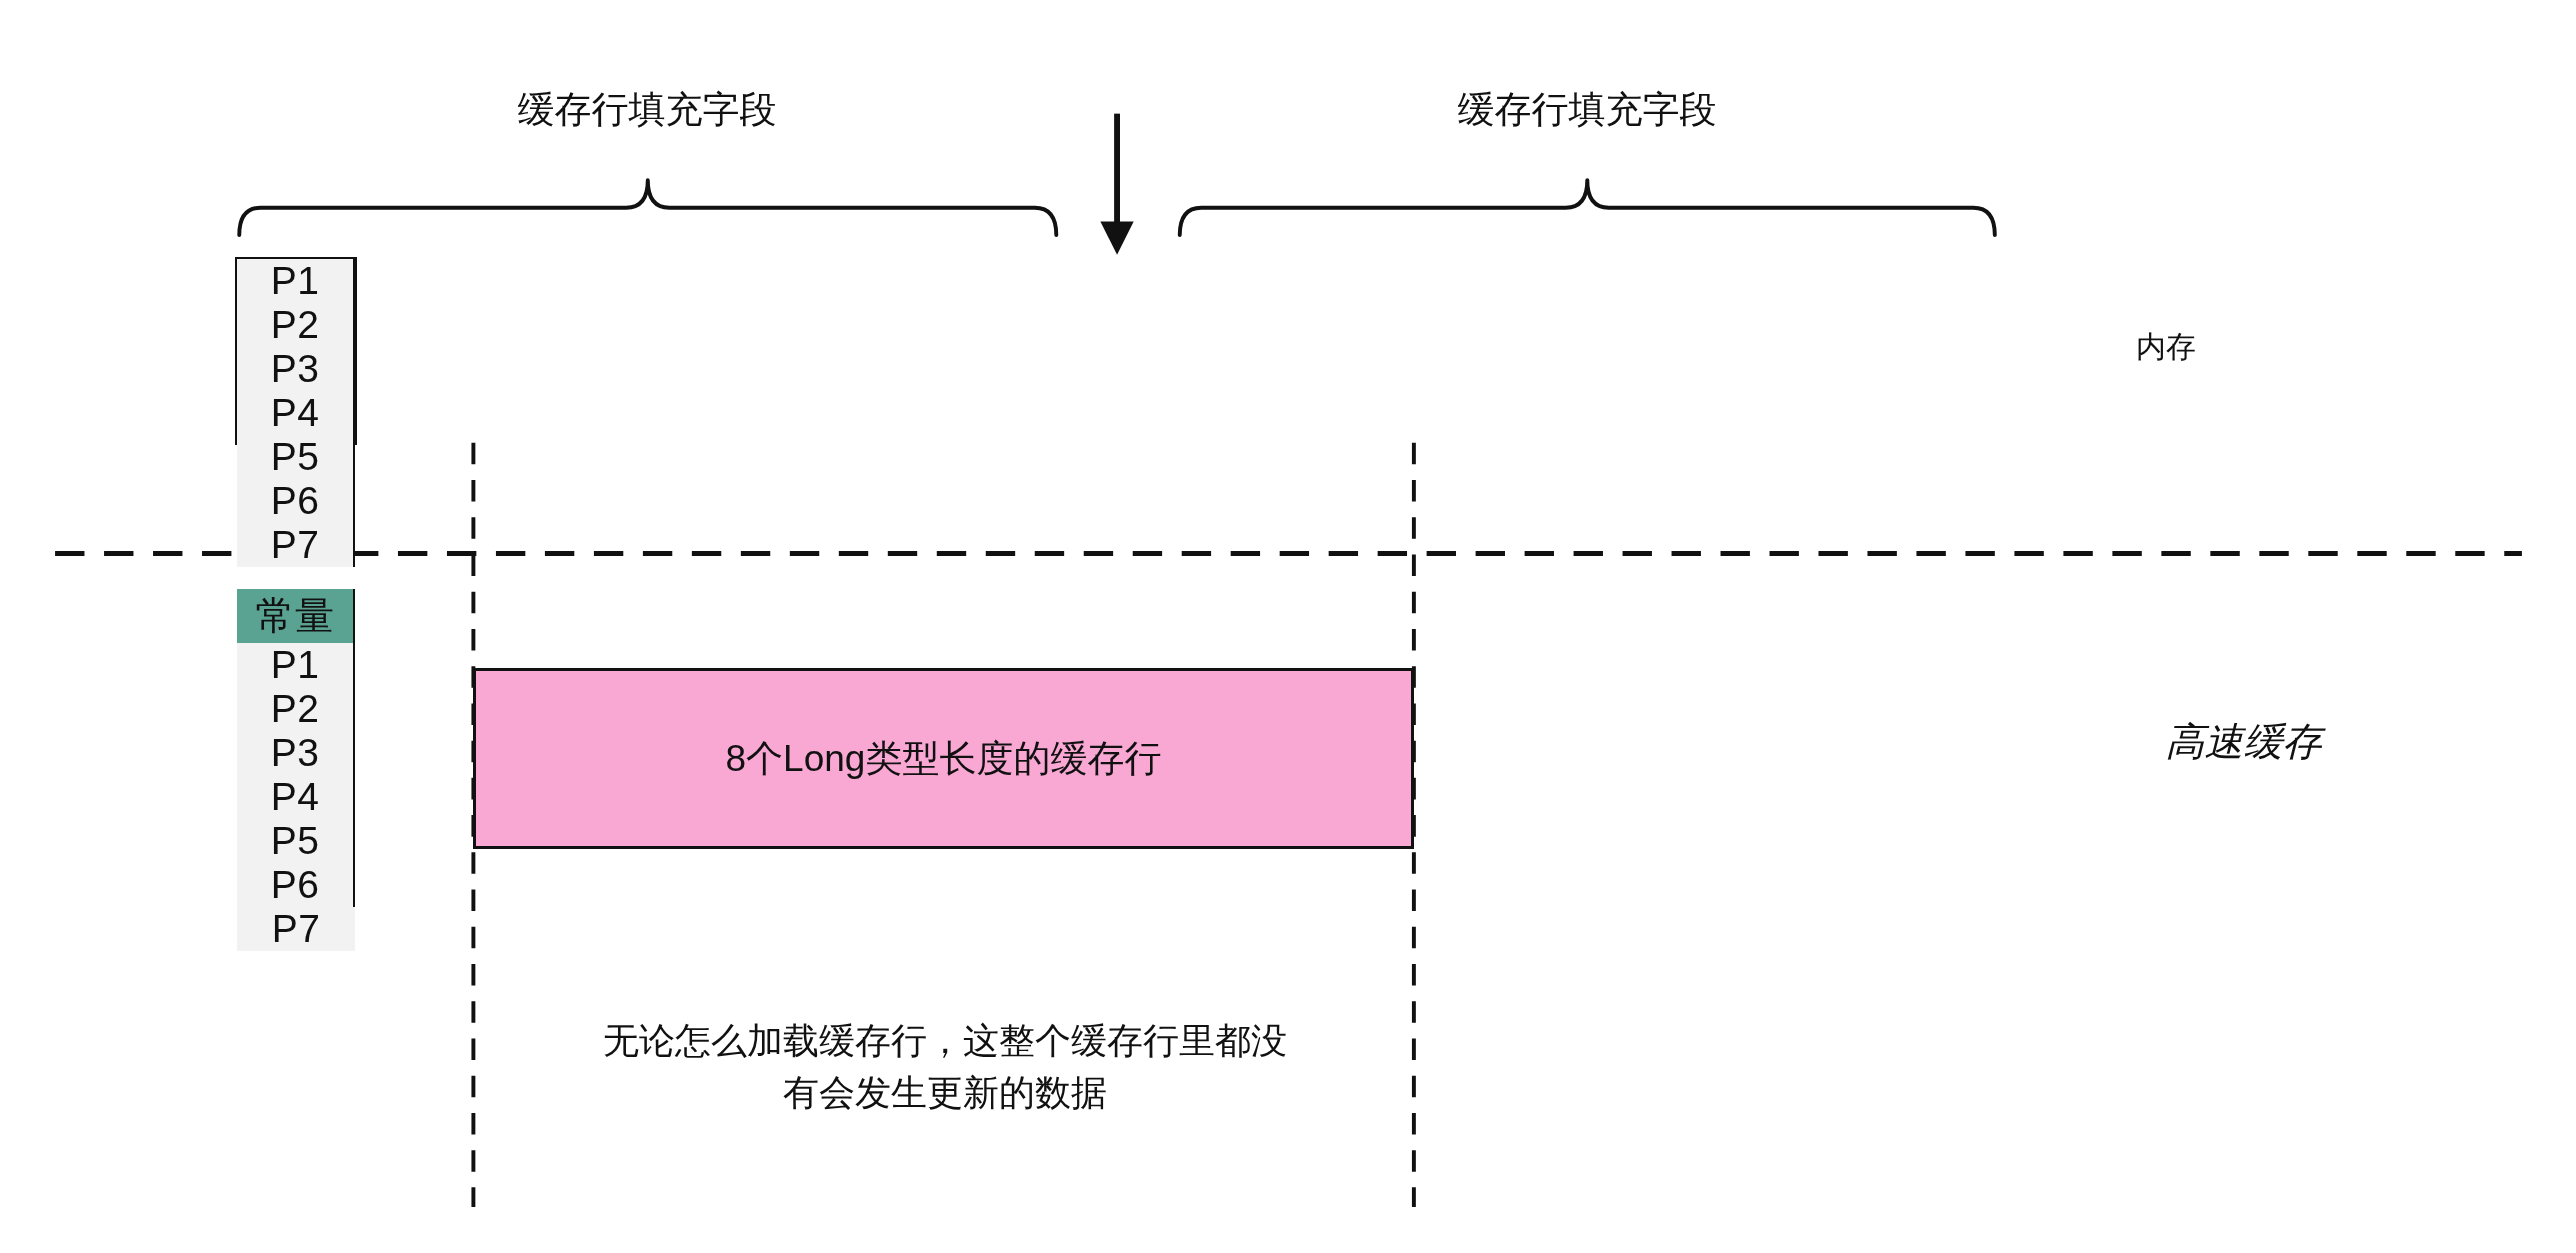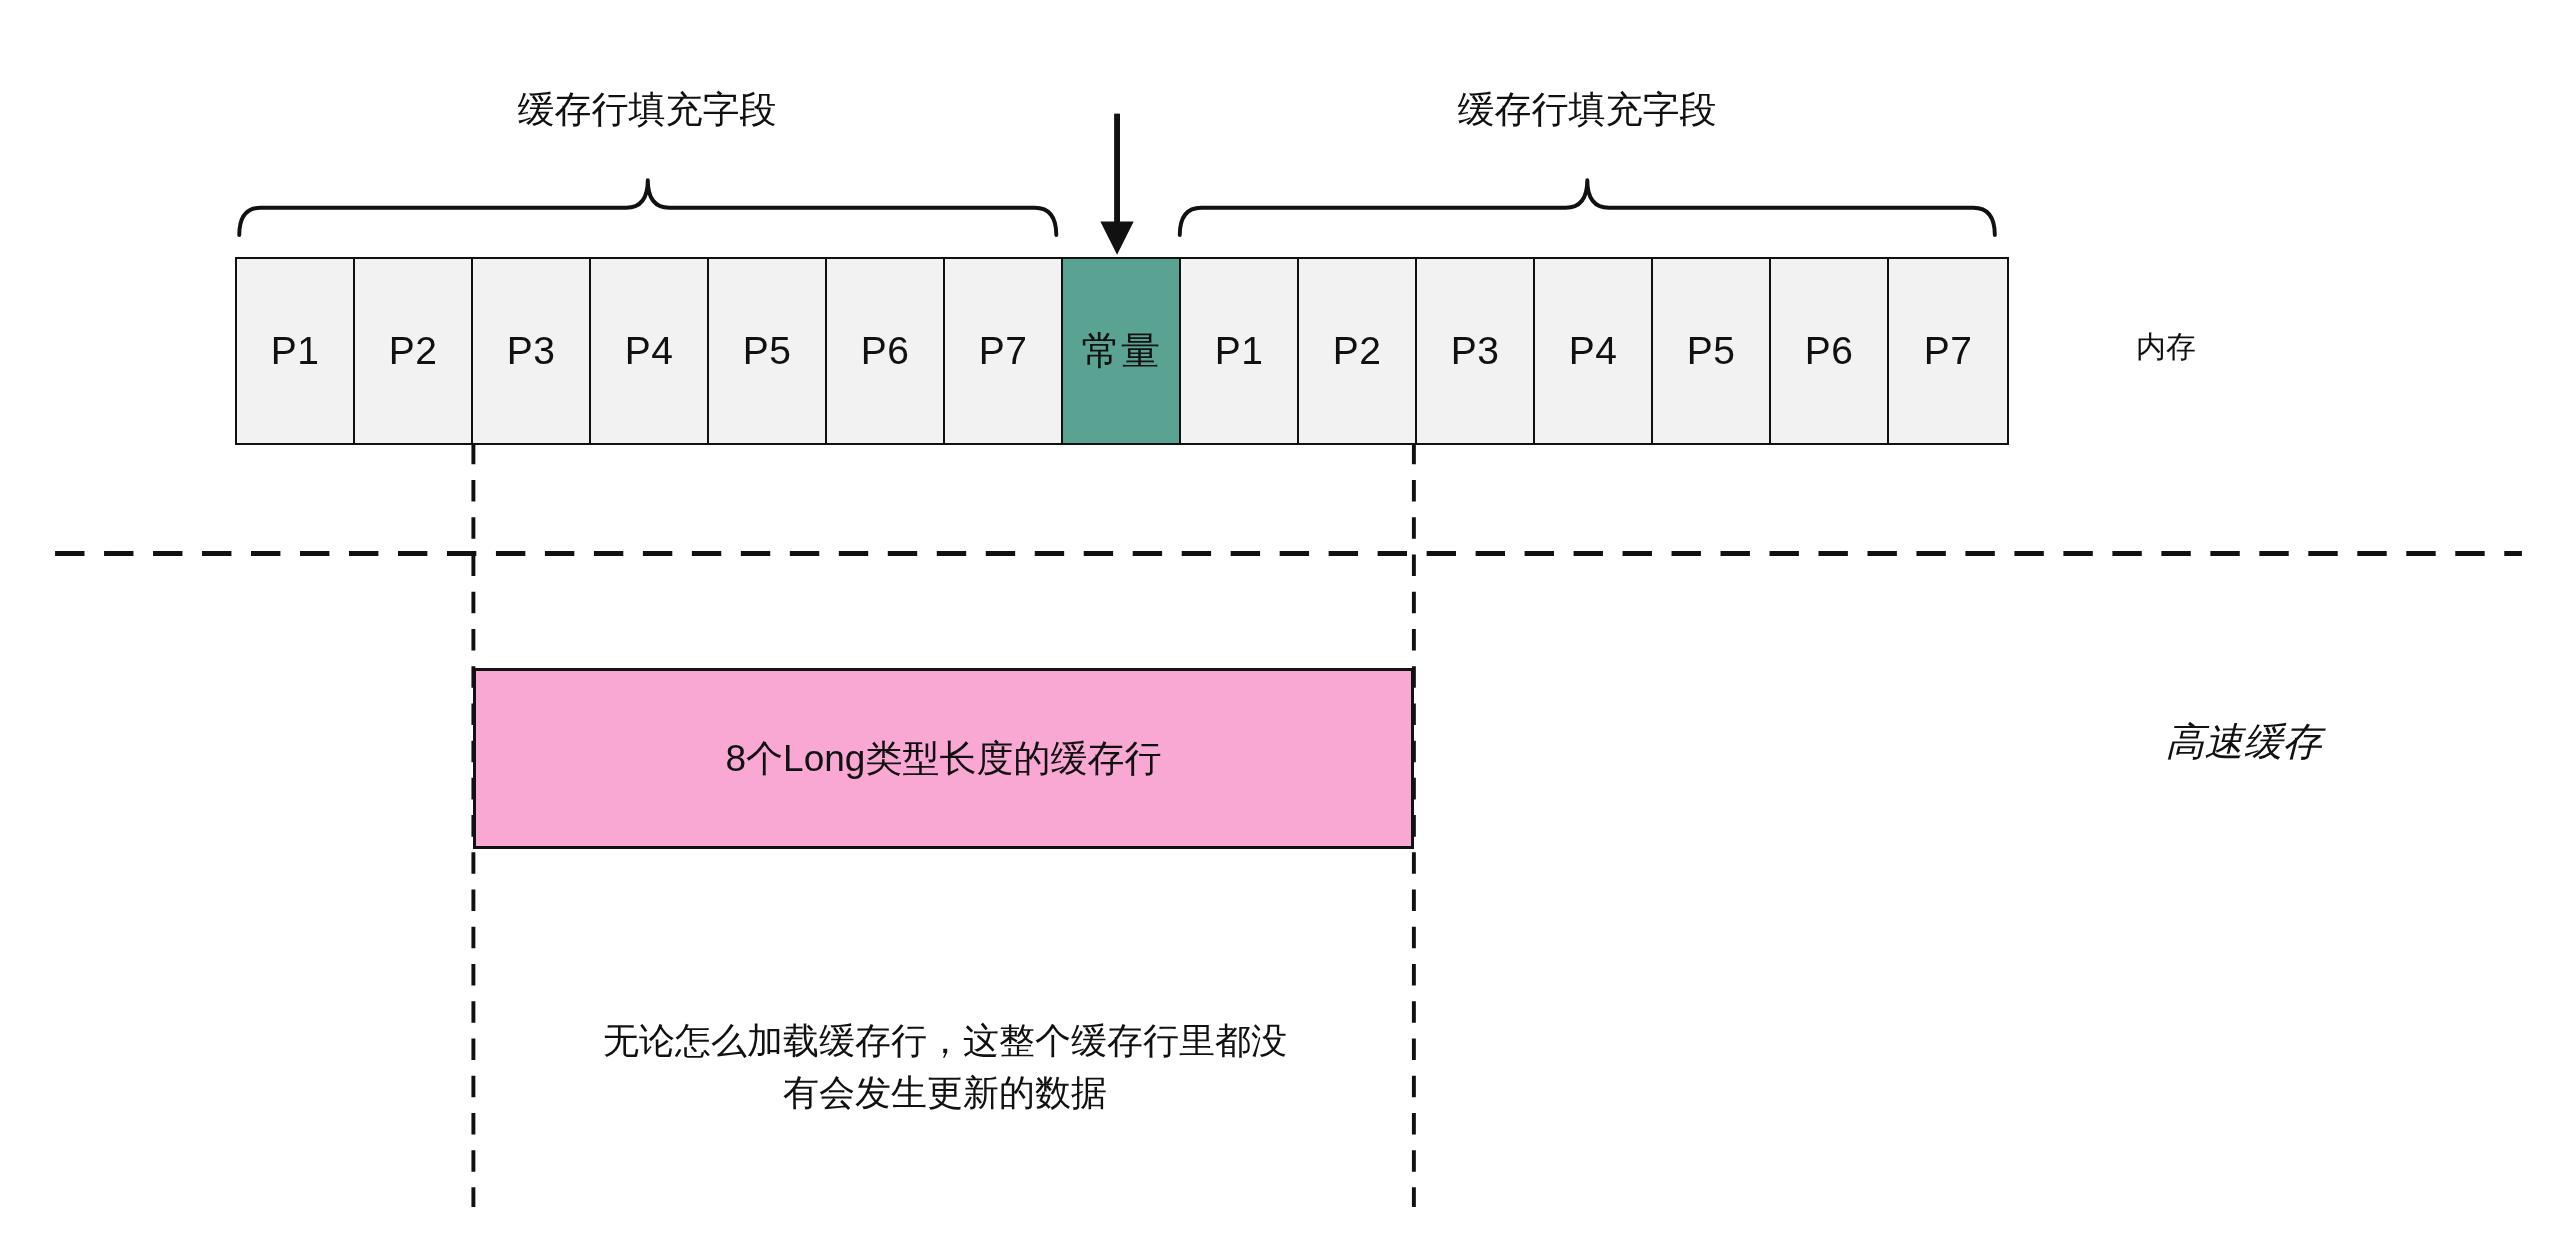--- a/index.html
+++ b/index.html
@@ -29,34 +29,35 @@
   
   .memory-row {
     position: absolute;
     left: 235px;
     top: 257px;
     height: 184px;
     display: flex;
     border: 2.9px solid var(--line, #111111);
     box-sizing: content-box;
     background: #ffffff;
+    flex-direction: column;
   }
   .cell {
     width: 118px;
     box-sizing: border-box;
     border-right: 2.9px solid var(--line, #111111);
     background: var(--cell-fill, #F2F2F2);
     display: flex;
     align-items: center;
     justify-content: center;
     font-size: 39px;
     letter-spacing: 0.5px;
   }
   .cell:last-child { border-right: none; }
-  .cell.highlight { background: var(--highlight, #5AA392); }
+  .cell.highlight { background: var(--highlight, #5AA392); margin-top: 22px; }
 
   
   .label {
     position: absolute;
     font-size: 37px;
     line-height: 1.3;
     white-space: nowrap;
   }
   .cursor-label {
     left: 872px;

